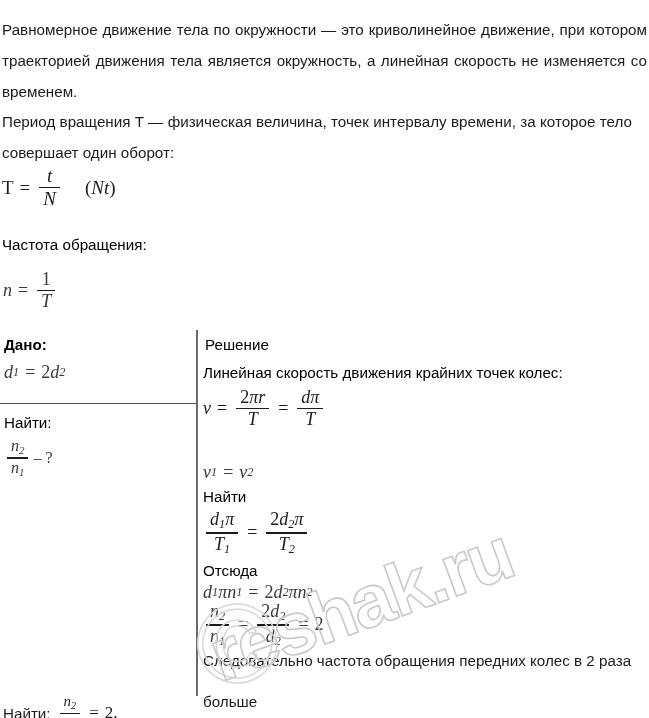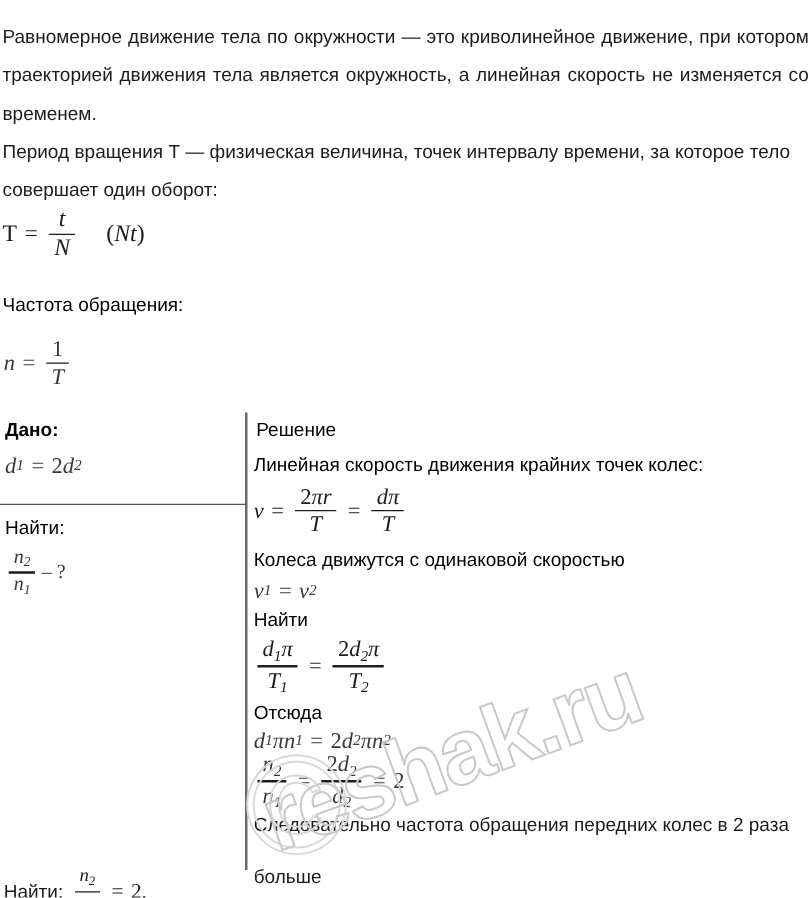--- a/index.html
+++ b/index.html
@@ -194,21 +194,20 @@
       <span class="den it">T</span>
     </span>
     <span class="op">=</span>
     <span class="frac">
       <span class="num"><span class="it">d</span><span class="it">π</span></span>
       <span class="bar"></span>
       <span class="den it">T</span>
     </span>
   </div>
 
-  <div class="label" style="left:203px; top:426px;">Колеса движутся с одинаковой скоростью</div>
 
   <div class="math" style="left:203px; top:452px; color:#3a3a3a;">
     <span class="it">v</span>
       <sub>1</sub>
     <span class="op">=</span>
     <span class="it">v</span>
       <sub>2</sub>
   </div>
 
   <div class="label" style="left:203px; top:474px;">Найти</div>

